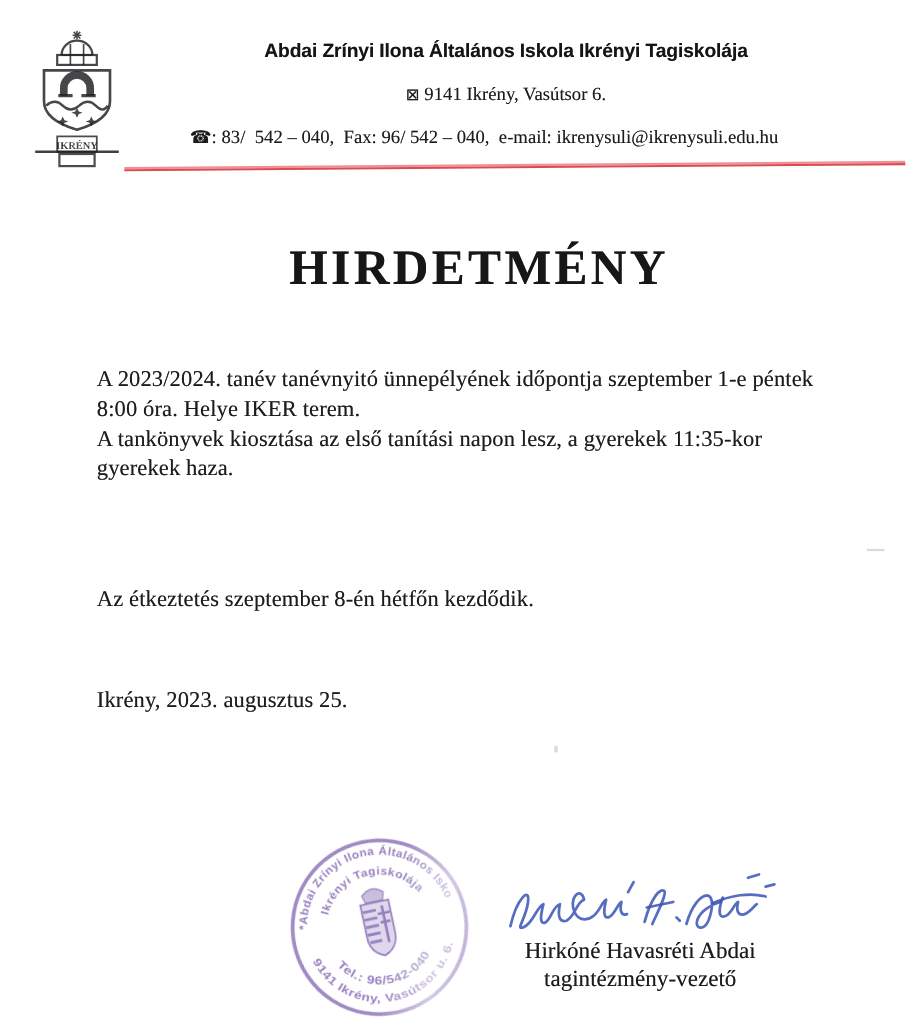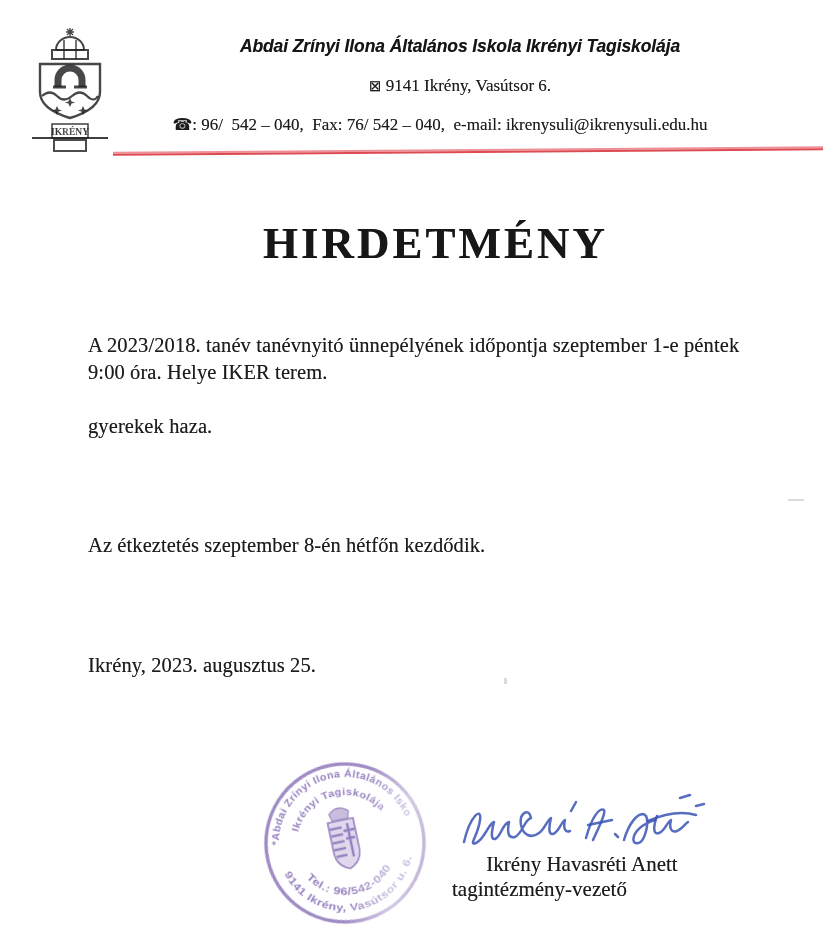--- a/index.html
+++ b/index.html
@@ -5,21 +5,21 @@
   html,body{margin:0;padding:0;background:#ffffff;}
   .page{
     position:relative;width:831px;height:936px;background:#ffffff;overflow:hidden;
     font-family:"Liberation Serif", serif;color:#1c1c1e;
   }
   
   .crest-logo{position:absolute;left:26px;top:26px;width:88px;height:128px;}
   .school-name{
     position:absolute;left:120px;top:36px;width:680px;text-align:center;
     font-family:"Liberation Sans", sans-serif;font-weight:700;font-size:17.5px;
-    letter-spacing:-0.1px;color:#151517;text-shadow:0 0 .4px rgba(0,0,0,.5);font-style:italic;
+    letter-spacing:-0.1px;color:#151517;text-shadow:0 0 .4px rgba(0,0,0,.5);
   }
   .address-line{
     position:absolute;left:120px;top:76px;width:680px;text-align:center;
     font-size:17px;white-space:pre;text-shadow:0 0 .4px rgba(0,0,0,.45);
   }
   .address-line .glyph{font-family:"DejaVu Sans", sans-serif;font-size:15px;}
   .phone-line{
     position:absolute;left:90px;top:115px;width:700px;text-align:center;
     font-size:17px;white-space:pre;text-shadow:0 0 .4px rgba(0,0,0,.45);
   }
@@ -47,21 +47,21 @@
     position:absolute;left:245px;top:743px;width:200px;height:200px;pointer-events:none;
     background:linear-gradient(100deg, rgba(255,255,255,0) 55%, rgba(255,255,255,.55) 74%, rgba(255,255,255,.25) 92%);
   }
   
   .signature-svg{position:absolute;left:452px;top:786px;width:260px;height:80px;}
   .sig-name{
     position:absolute;left:452px;top:852px;width:260px;text-align:center;
     font-size:21px;color:#1c1c1e;text-shadow:0 0 .4px rgba(0,0,0,.5);white-space:pre;
   }
   .sig-title{
-    position:absolute;left:452px;top:877px;width:260px;text-align:left;
+    position:absolute;left:452px;top:877px;width:260px;text-align:center;
     font-size:21px;color:#1c1c1e;text-shadow:0 0 .4px rgba(0,0,0,.5);white-space:pre;
   }
   .artifact-dash{position:absolute;background:#d9d9e0;}
 </style>
 </head>
 <body>
 
 <div class="page">
 
   <svg class="crest-logo" viewBox="0 0 88 128">
@@ -95,36 +95,37 @@
       <path d="M29,99 v12 M33,99 v12 M37,99 v12 M41,99 v12 M45,99 v12 M49,99 v12 M53,99 v12 M57,99 v12" stroke="#ffffff" stroke-opacity="0.35" stroke-width="0.8"></path>
       <path d="M6,112 h76" stroke="#1f1f22" stroke-opacity="0.85" stroke-width="2.2"></path>
       <rect x="28" y="114" width="32" height="11" fill="none" stroke="#1f1f22" stroke-opacity="0.8" stroke-width="2"></rect>
     </g>
   </svg>
 
   <div class="school-name">Abdai Zrínyi Ilona Általános Iskola Ikrényi Tagiskolája</div>
 
   <div class="address-line"><span class="glyph">⊠</span><span> 9141 Ikrény, Vasútsor 6.</span></div>
 
-  <div class="phone-line"><span class="glyph">☎</span><span>: 96/  542 – 040,  Fax: 76/ 542 – 040,  e-mail: ikrenysuli@ikrenysuli.edu.hu</span></div>
+  <div class="phone-line"><span class="glyph">☎</span><span>: 83/  542 – 040,  Fax: 96/ 542 – 040,  e-mail: ikrenysuli@ikrenysuli.edu.hu</span></div>
 
   <div class="red-rule">
     <div class="r1"></div>
       <div class="r2"></div>
   </div>
 
   <div class="doc-title">HIRDETMÉNY</div>
 
-  <div class="bodyline" style="top:334px">A 2023/2018. tanév tanévnyitó ünnepélyének időpontja szeptember 1-e péntek</div>
-  <div class="bodyline" style="top:361px">9:00 óra. Helye IKER terem.</div>
+  <div class="bodyline" style="top:334px">A 2023/2024. tanév tanévnyitó ünnepélyének időpontja szeptember 1-e péntek</div>
+  <div class="bodyline" style="top:361px">8:00 óra. Helye IKER terem.</div>
+  <div class="bodyline" style="top:388px">A tankönyvek kiosztása az első tanítási napon lesz, a gyerekek 11:35-kor</div>
   <div class="bodyline" style="top:415px">gyerekek haza.</div>
 
   <div class="bodyline" style="top:534px">Az étkeztetés szeptember 8-én hétfőn kezdődik.</div>
 
-  <div class="bodyline" style="top:654px">Ikrény, 2023. augusztus 25.</div>
+  <div class="bodyline" style="top:626px">Ikrény, 2023. augusztus 25.</div>
 
   <div class="artifact-dash" style="left:788px;top:499px;width:16px;height:2px;"></div>
   <div class="artifact-dash" style="left:504px;top:678px;width:3px;height:6px;"></div>
 
   <svg class="stamp" viewBox="0 0 200 200">
     <defs>
       <filter id="stampblur" x="-10%" y="-10%" width="120%" height="120%">
         <feGaussianBlur stdDeviation="0.45"></feGaussianBlur>
       </filter>
       <path id="arcTopOuter" d="M 35,88.5 A 66,66 0 0 1 165,88.5" fill="none"></path>
@@ -167,16 +168,16 @@
       <path d="M136,39 L160,34"></path>
       <path d="M163,48 l3,3"></path>
       <path d="M172,54 C177,37 185,28 191,28 C197,29 196,41 192,51 C188,60 179,59 182,50 C185,42 195,36 203,34"></path>
       <path d="M205,30 C201,41 201,49 207,47 C213,45 215,36 219,34 C217,42 219,47 225,45 C230,43 233,38 236,36"></path>
       <path d="M196,35 C212,28 230,25 244,29"></path>
       <path d="M228,12 l10,-3"></path>
       <path d="M244,20 l8,-2"></path>
     </g>
   </svg>
 
-  <div class="sig-name">Ikrény Havasréti Anett</div>
+  <div class="sig-name">Hirkóné Havasréti Abdai</div>
   <div class="sig-title">tagintézmény-vezető</div>
 
 </div>
 
 </body></html>

